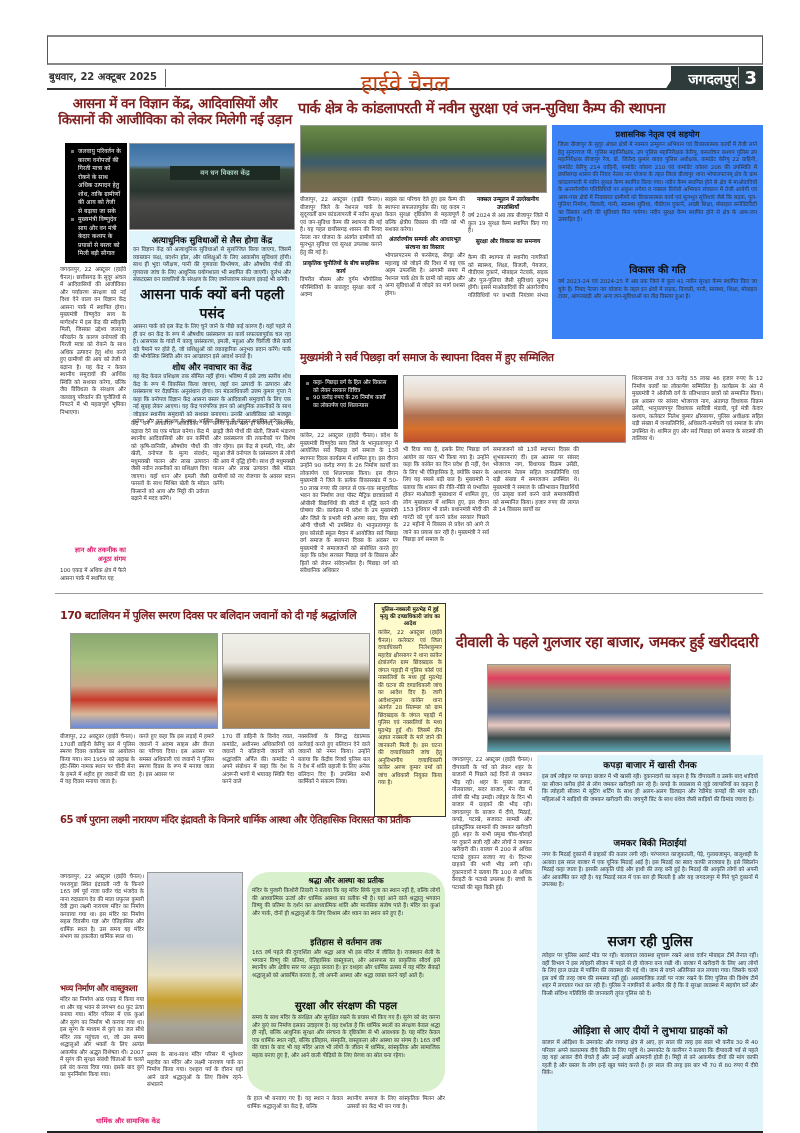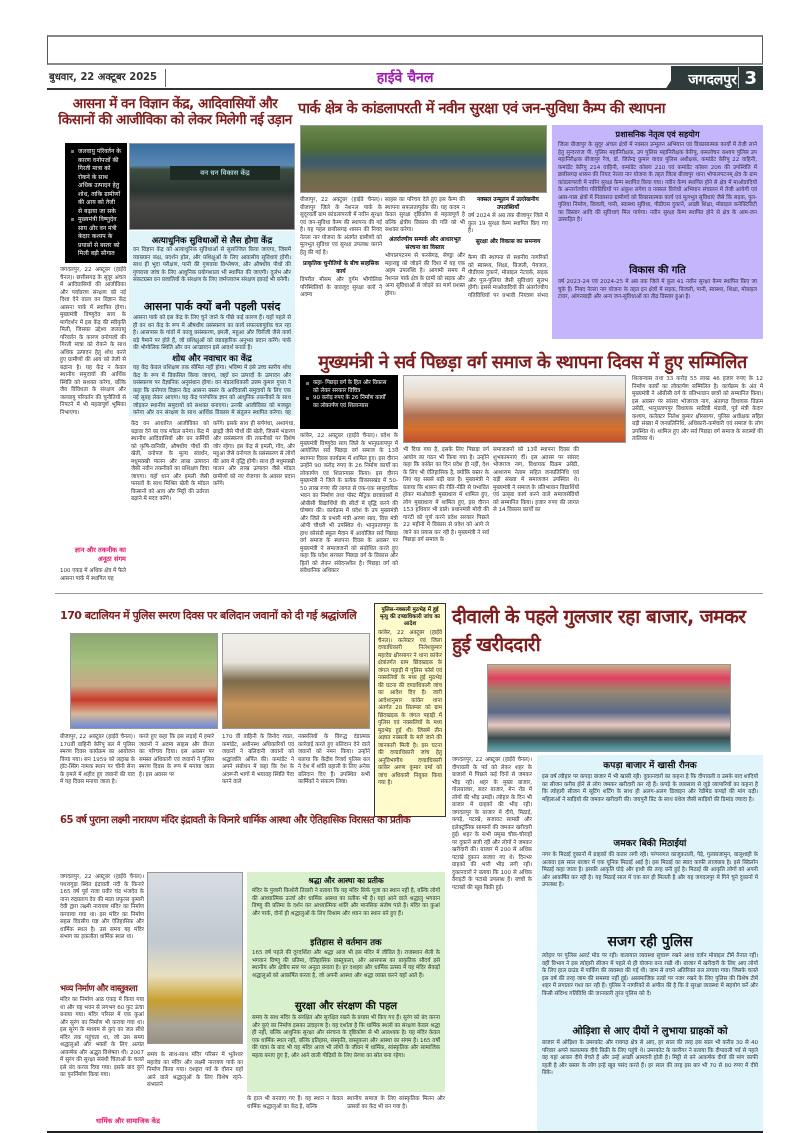--- a/index.html
+++ b/index.html
@@ -1,31 +1,31 @@
 <!DOCTYPE html>
 <html><head>
 <meta charset="utf-8">
 <style>
   * { box-sizing: border-box; margin: 0; padding: 0; }
   body { width: 800px; height: 1133px; background: #fff; font-family: "DejaVu Sans", sans-serif; position: relative; overflow: hidden; color: #111; }
   .abs { position: absolute; }
   .topbox { left: 47px; top: 35px; width: 716px; height: 30px; border: 1px solid #555; border-top: 2px solid #888; border-bottom: 2px solid #888; }
   .masthead { left: 47px; top: 66px; width: 716px; height: 24px; border-bottom: 2px solid #333; }
   .mh-date { left: 2px; top: 3px; font-size: 10px; font-weight: bold; color: #333; padding-right: 8px; border-right: 1px solid #666; height: 18px; line-height: 16px; }
-  .mh-title { left: 0; width: 716px; text-align: center; top: 1px; font-size: 14px; font-weight: bold; color: #a21caf; }
+  .mh-title { left: 0; width: 716px; text-align: center; top: 1px; font-size: 22px; font-weight: normal; color: #c2410c; }
   .mh-dark { right: 0; top: 0; width: 98px; height: 24px; background: #2f3a3a; clip-path: polygon(6px 0, 100% 0, 100% 100%, 0 100%, 6px 60%); }
   .mh-city { right: 26px; top: 3px; font-size: 14px; font-weight: bold; color: #fff; }
   .mh-page { right: 6px; top: 1px; font-size: 18px; font-weight: bold; color: #fff; border-left: 1px solid #ccc; padding-left: 5px; }
   .headline { font-family: "DejaVu Sans", sans-serif; font-weight: bold; color: #7f1d1d; line-height: 1.15; letter-spacing: -0.5px; }
   .txt { font-size: 5.5px; line-height: 7.5px; color: #333; text-align: justify; overflow: hidden; }
   .photo { background: linear-gradient(135deg, #6d7d5a, #3e5535 40%, #8a9a70 70%, #4a5a3a); border: 1px solid #999; }
   .blackbox { background: #000; color: #fff; font-size: 6px; line-height: 8.5px; padding: 4px 6px; }
   .blackbox li { list-style: none; padding-left: 7px; position: relative; }
   .blackbox li::before { content: ""; position: absolute; left: 0; top: 3px; width: 3px; height: 3px; background: #777; }
-  .pinkbox { background: #c4b5fd; }
+  .pinkbox { background: #3b82f6; }
   .bluebox { background: #e0f4fb; }
   .greenbox { background: #d8f0cc; }
   .yellowbox { background: #fffbcc; border: 1px solid #333; }
   .subhead { font-weight: bold; color: #111; text-align: center; }
   .redsub { color: #e0186c; font-weight: bold; text-align: right; font-size: 6.5px; }
   .rule { background: #222; height: 2px; }
 </style>
 </head>
 <body>
 
@@ -48,21 +48,21 @@
   </ul>
 </div>
 
 <div class="abs photo" style="left:129px;top:143px;width:166px;height:87px;background:linear-gradient(180deg,#3a6fa0 0%,#5a88b5 25%,#3d4d40 30%,#2a3530 55%,#4a4a48 70%,#3a3a3a 100%);">
   <div class="abs" style="left:40px;top:22px;width:110px;height:14px;background:#1e2a24;color:#cfe;font-size:7px;text-align:center;line-height:14px;">वन धन विकास केंद्र</div>
 </div>
 
 <div class="abs bluebox" style="left:129px;top:231px;width:166px;height:185px;padding:3px 4px;">
   <div class="subhead" style="font-size:8.5px;color:#111;">अत्याधुनिक सुविधाओं से लैस होगा केंद्र</div>
   <div class="txt" style="height:36px;margin-top:1px;">वन विज्ञान केंद्र को अत्याधुनिक सुविधाओं से सुसज्जित किया जाएगा, जिसमें व्याख्यान कक्ष, प्रदर्शन हॉल, और प्रशिक्षुओं के लिए आवासीय सुविधाएं होंगी। साथ ही भूदा परीक्षण, पानी की गुणवत्ता विश्लेषण, और औषधीय पौधों की गुणवत्ता जांच के लिए आधुनिक प्रयोगशाला भी स्थापित की जाएगी। दुर्लभ और संकटग्रस्त वन प्रजातियों के संरक्षण के लिए जर्मप्लाज्म संरक्षण इकाई भी बनेगी।</div>
-  <div class="subhead" style="font-size:11px;margin-top:16px;">आसना पार्क क्यों बनी पहली पसंद</div>
+  <div class="subhead" style="font-size:14px;margin-top:2px;">आसना पार्क क्यों बनी पहली पसंद</div>
   <div class="txt" style="height:36px;margin-top:1px;">आसना पार्क को इस केंद्र के लिए चुने जाने के पीछे कई कारण हैं। यहाँ पहले से ही वन धन केंद्र के रूप में औषधीय प्रसंस्करण का कार्य सफलतापूर्वक चल रहा है। आसपास के गांवों में काजू प्रसंस्करण, इमली, महुआ और चिरौंजी जैसे कार्य बड़े पैमाने पर होते हैं, जो प्रशिक्षुओं को व्यावहारिक अनुभव प्रदान करेंगे। पार्क की भौगोलिक स्थिति और वन आच्छादन इसे आदर्श बनाते हैं।</div>
   <div class="subhead" style="font-size:8.5px;margin-top:2px;">शोध और नवाचार का केंद्र</div>
   <div class="txt" style="height:52px;margin-top:1px;">यह केंद्र केवल प्रशिक्षण तक सीमित नहीं होगा। भविष्य में इसे उच्च स्तरीय शोध केंद्र के रूप में विकसित किया जाएगा, जहाँ वन उत्पादों के उत्पादन और प्रसंस्करण पर वैज्ञानिक अनुसंधान होगा। वन मंडलाधिकारी उत्तम कुमार गुप्ता ने कहा कि वनोपज विज्ञान केंद्र आसना बस्तर के आदिवासी समुदायों के लिए एक नई सुबह लेकर आएगा। यह केंद्र पारंपरिक ज्ञान को आधुनिक तकनीकों के साथ जोड़कर स्थानीय समुदायों को सशक्त बनाएगा। उनकी आजीविका को मजबूत करेगा और वन संरक्षण के साथ आर्थिक विकास में संतुलन स्थापित करेगा। यह बस्तर को वन संपदा और स्थानीय ज्ञान को वैज्ञानिक दृष्टिकोण से जोड़ने में एक नया इतिहास रचेगा। आने वाला समय बस्तर के लिए आत्मनिर्भरता और समृद्धि का होगा और वनोपज विज्ञान केंद्र इसकी नींव बनेगा।</div>
 </div>
 
 <div class="abs txt" style="left:60px;top:266px;width:66px;height:276px;">जगदलपुर, 22 अक्टूबर (हाईवे चैनल)। छत्तीसगढ़ के सुदूर अंचल में आदिवासियों की आजीविका और पर्यावरण संरक्षण को नई दिशा देने वाला वन विज्ञान केंद्र आसना पार्क में स्थापित होगा। मुख्यमंत्री विष्णुदेव साय के मार्गदर्शन में इस केंद्र की स्वीकृति मिली, जिसका उद्देश्य जलवायु परिवर्तन के कारण वनोपजों की गिरती मात्रा को रोकने के साथ अधिक उत्पादन हेतु शोध करते हुए ग्रामीणों की आय को तेजी से बढ़ाना है। यह केंद्र न केवल स्थानीय समुदायों की आर्थिक स्थिति को सशक्त करेगा, बल्कि जैव विविधता के संरक्षण और जलवायु परिवर्तन की चुनौतियों से निपटने में भी महत्वपूर्ण भूमिका निभाएगा।</div>
 <div class="abs redsub" style="left:60px;top:545px;width:66px;">ज्ञान और तकनीक का अनूठा संगम</div>
 <div class="abs txt" style="left:60px;top:567px;width:66px;height:16px;">100 एकड़ में अधिक क्षेत्र में फैले आसना पार्क में स्थापित यह</div>
 <div class="abs txt" style="left:131px;top:420px;width:78px;height:165px;">केंद्र वन आधारित आजीविका को बढ़ावा देने का एक मॉडल बनेगा। केंद्र में स्थानीय आदिवासियों और वन कर्मियों को कृषि-वानिकी, औषधीय पौधों की खेती, वनोपज के मूल्य संवर्धन, मधुमक्खी पालन और लाख उत्पादन जैसी नवीन तकनीकों का प्रशिक्षण दिया जाएगा। यहाँ धान और इमली जैसी फसलों के साथ मिश्रित खेती के मॉडल किसानों को आय और मिट्टी की उर्वरता बढ़ाने में मदद करेंगे।</div>
 <div class="abs txt" style="left:213px;top:420px;width:82px;height:165px;">करेंगे। इसके साथ ही सर्पगंधा, अश्वगंधा, ब्राह्मी जैसे पौधों की खेती, जिसमें भंडारण और प्रसंस्करण की तकनीकों पर विशेष जोर रहेगा। इस केंद्र से इमली, गोंद, और महुआ जैसे वनोपज के प्रसंस्करण से लोगों की आय में वृद्धि होगी। साथ ही मधुमक्खी पालन और लाख उत्पादन जैसे मॉडल ग्रामीणों को नए रोजगार के अवसर प्रदान करेंगे।</div>
@@ -84,21 +84,21 @@
 <div class="abs subhead" style="left:468px;top:238px;width:80px;font-size:5.8px;line-height:7.5px;">सुरक्षा और विकास का समन्वय</div>
 <div class="abs txt" style="left:468px;top:254px;width:80px;height:44px;">कैम्प की स्थापना से स्थानीय नागरिकों को स्वास्थ्य, शिक्षा, बिजली, पेयजल, पीडीएस दुकानें, मोबाइल नेटवर्क, सड़क और पुल-पुलिया जैसी सुविधाएं सुलभ होंगी। इससे माओवादियों की अंतर्राज्यीय गतिविधियों पर प्रभावी नियंत्रण संभव होगा।</div>
 
 <div class="abs pinkbox" style="left:552px;top:125px;width:211px;height:214px;padding:3px 6px;">
   <div class="subhead" style="font-size:8px;">प्रशासनिक नेतृत्व एवं सहयोग</div>
   <div class="txt" style="height:118px;margin-top:2px;">जिला बीजापुर के सुदूर अंचल क्षेत्रों में नक्सल उन्मूलन अभियान एवं विकासात्मक कार्यों में तेजी लाने हेतु सुन्दरराज पी. पुलिस महानिरीक्षक, उप पुलिस महानिरीक्षक केरिपु, कमलोचन कश्यप पुलिस उप महानिरीक्षक बीजापुर रेंज, डॉ. जितेन्द्र कुमार यादव पुलिस अधीक्षक, कमांडेंट केरिपु 22 वाहिनी, कमांडेंट केरिपु 214 वाहिनी, कमांडेंट कोबरा 210 एवं कमांडेंट कोबरा 206 की उपस्थिति में छत्तीसगढ़ शासन की नियद नेल्ला नार योजना के तहत जिला बीजापुर थाना भोपालपटनम् क्षेत्र के ग्राम कांडलापरती में नवीन सुरक्षा कैम्प स्थापित किया गया। नवीन कैम्प स्थापित होने से क्षेत्र में माओवादियों के अन्तर्राज्यीय गतिविधियों पर अंकुश लगेगा व नक्सल विरोधी अभियान संचालन में तेजी आयेगी एवं आस-पास क्षेत्रों में निवासरत ग्रामीणों को विकासात्मक कार्य एवं मूलभूत सुविधाएं जैसे कि सड़क, पुल-पुलिया निर्माण, बिजली, पानी, स्वास्थ्य सुविधा, पीडीएस दुकानें, अच्छी शिक्षा, मोबाइल कनेक्टिविटी का विस्तार आदि की सुविधाएं मिल पायेगा। नवीन सुरक्षा कैम्प स्थापित होने से क्षेत्र के आम-जन उत्साहित है।</div>
   <div class="subhead" style="font-size:10px;margin-top:3px;">विकास की गति</div>
   <div class="txt" style="height:44px;margin-top:2px;">वर्ष 2023-24 एवं 2024-25 में अब तक जिले में कुल 41 नवीन सुरक्षा कैम्प स्थापित किए जा चुके हैं। नियद नेल्ला नार योजना के तहत इन क्षेत्रों में सड़क, बिजली, पानी, स्वास्थ्य, शिक्षा, मोबाइल टावर, आंगनबाड़ी और अन्य जन-सुविधाओं का तीव्र विस्तार हुआ है।</div>
 </div>
 
-<div class="abs headline" style="left:300px;top:352px;width:465px;font-size:18px;text-align:center;">मुख्यमंत्री ने सर्व पिछड़ा वर्ग समाज के स्थापना दिवस में हुए सम्मिलित</div>
+<div class="abs headline" style="left:300px;top:352px;width:465px;font-size:11px;">मुख्यमंत्री ने सर्व पिछड़ा वर्ग समाज के स्थापना दिवस में हुए सम्मिलित</div>
 
 <div class="abs blackbox" style="left:300px;top:375px;width:98px;height:54px;font-size:5.5px;line-height:7.5px;">
   <ul>
     <li>कहा- पिछड़ा वर्ग के हित और विकास को लेकर सरकार विचित्र</li>
     <li>90 करोड़ रुपए के 26 निर्माण कार्यों का लोकार्पण एवं शिलान्यास</li>
   </ul>
 </div>
 
 <div class="abs photo" style="left:403px;top:375px;width:223px;height:68px;background:linear-gradient(180deg,#f0f0f0 0%,#e8d8c8 30%,#b07050 60%,#d8702a 80%,#c05030 100%);"></div>
 
@@ -117,21 +117,21 @@
 <div class="abs txt" style="left:60px;top:733px;width:75px;height:85px;">बीजापुर, 22 अक्टूबर (हाईवे चैनल)। 170वीं वाहिनी केरिपु बल में पुलिस स्मरण दिवस कार्यक्रम का आयोजन किया गया। सन 1959 को लद्दाख के हॉट-स्प्रिंग नामक स्थान पर चीनी सेना के हमले में शहीद हुए जवानों की याद में यह दिवस मनाया जाता है।</div>
 <div class="abs txt" style="left:139px;top:733px;width:75px;height:85px;">करते हुए कहा कि इस लड़ाई में हमारे जवानों ने अदम्य साहस और वीरता का परिचय दिया। इस अवसर पर समस्त अधिकारी एवं जवानों ने पुलिस स्मरण दिवस के रूप में मनाया जाता है। इस अवसर पर</div>
 <div class="abs txt" style="left:222px;top:733px;width:72px;height:85px;">170 वीं वाहिनी के विनोद रावत, कमांडेंट, अधीनस्थ अधिकारियों एवं जवानों ने बलिदानी जवानों को श्रद्धांजलि अर्पित की। कमांडेंट ने अपने संबोधन में कहा कि देश के अंदरूनी भागों में भयावह स्थिति पैदा करने वाले</div>
 <div class="abs txt" style="left:298px;top:733px;width:72px;height:85px;">नक्सलियों के विरुद्ध दंडात्मक कार्रवाई करते हुए बलिदान देने वाले जवानों को नमन किया। उन्होंने बताया कि केंद्रीय रिजर्व पुलिस बल ने देश में शांति बहाली के लिए अनेक बलिदान दिए हैं। उपस्थित सभी कार्मिकों ने संकल्प लिया।</div>
 
 <div class="abs yellowbox" style="left:374px;top:603px;width:72px;height:214px;padding:2px 3px;">
   <div class="subhead" style="font-size:5.5px;line-height:7px;">पुलिस-नक्सली मुठभेड़ में हुई मृत्यु की दण्डाधिकारी जांच का आदेश</div>
   <div class="txt" style="height:180px;margin-top:2px;">कांकेर, 22 अक्टूबर (हाईवे चैनल)। कलेक्टर एवं जिला दण्डाधिकारी निलेशकुमार महादेव क्षीरसागर ने थाना कांकेर क्षेत्रांतर्गत ग्राम छिंदखड़क के जंगल पहाड़ी में पुलिस फोर्स एवं नक्सलियों के मध्य हुई मुठभेड़ की घटना की दण्डाधिकारी जांच का आदेश दिए हैं। जारी आदेशानुसार कांकेर थाना अंतर्गत 28 सितम्बर को ग्राम छिंदखड़क के जंगल पहाड़ी में पुलिस एवं नक्सलियों के मध्य मुठभेड़ हुई थी। जिसमें तीन अज्ञात नक्सली के मारे जाने की जानकारी मिली है। इस घटना की दण्डाधिकारी जांच हेतु अनुविभागीय दण्डाधिकारी कांकेर अरुण कुमार वर्मा को जांच अधिकारी नियुक्त किया गया है।</div>
 </div>
 
-<div class="abs headline" style="left:452px;top:602px;width:310px;font-size:19px;line-height:28px;">दीवाली के पहले गुलजार रहा बाजार, जमकर हुई खरीददारी</div>
+<div class="abs headline" style="left:452px;top:628px;width:310px;font-size:15px;text-align:center;line-height:28px;">दीवाली के पहले गुलजार रहा बाजार, जमकर हुई खरीददारी</div>
 
 <div class="abs photo" style="left:487px;top:664px;width:244px;height:88px;background:linear-gradient(180deg,#c8b088 0%,#e04060 15%,#9a8870 30%,#5a6a8a 55%,#e8c8c0 70%,#3a4a4a 85%,#60a8b8 100%);"></div>
 
 <div class="abs txt" style="left:452px;top:756px;width:80px;height:370px;">जगदलपुर, 22 अक्टूबर (हाईवे चैनल)। दीपावली के पर्व को लेकर शहर के बाजारों में पिछले कई दिनों से जमकर भीड़ रही। शहर के मुख्य बाजार, गोलबाजार, सदर बाजार, मेन रोड में लोगों की भीड़ उमड़ी। त्योहार के दिन भी बाजार में ग्राहकों की भीड़ रही। जगदलपुर के बाजार में दीये, मिठाई, कपड़े, पटाखे, सजावट सामग्री और इलेक्ट्रॉनिक सामानों की जमकर खरीदारी हुई। शहर के सभी प्रमुख चौक-चौराहों पर दुकानें सजी रहीं और लोगों ने जमकर खरीदारी की। बाजार में 200 से अधिक पटाखे दुकान सजाए गए थे। दिनभर ग्राहकों की भारी भीड़ लगी रही। दुकानदारों ने बताया कि 100 से अधिक वैराइटी के पटाखे उपलब्ध हैं। बच्चों के पटाखों की खूब बिक्री हुई।</div>
 
 <div class="abs bluebox" style="left:537px;top:755px;width:226px;height:376px;padding:3px 5px;">
   <div class="subhead" style="font-size:9px;">कपड़ा बाजार में खासी रौनक</div>
   <div class="txt" style="height:60px;margin-top:2px;">इस वर्ष त्यौहार पर कपड़ा बाजार में भी खासी रही। दुकानदारों का कहना है कि दीपावली व उसके बाद शादियों का सीजन करीब होने से लोग जमकर खरीदारी कर रहे हैं। कपड़े के व्यवसाय से जुड़े व्यापारियों का कहना है कि त्योहारी सीजन में सूटिंग शर्टिंग के साथ ही अलग-अलग डिजाइन और रेडीमेड कपड़ों की मांग बढ़ी। महिलाओं ने साड़ियों की जमकर खरीदारी की। जयपुरी प्रिंट के साथ बंधेज जैसी साड़ियों की डिमांड ज्यादा है।</div>
   <div class="subhead" style="font-size:9px;margin-top:3px;">जमकर बिकी मिठाईयां</div>
   <div class="txt" style="height:60px;margin-top:2px;">नगर के मिठाई दुकानों में ग्राहकों की कतार लगी रही। परंपरागत काजूकतली, पेड़े, गुलाबजामुन, बालूशाही के अलावा इस साल बाजार में एक यूनिक मिठाई आई है। इस मिठाई का स्वाद काफी लाजवाब है। इसे क्विलॉन मिठाई कहा जाता है। इसकी आकृति घोड़े और हाथी की तरह बनी हुई है। मिठाई की आकृति लोगों को अपनी ओर आकर्षित कर रही है। यह मिठाई साल में एक बार ही मिलती है और यह जगदलपुर में गिने चुने दुकानों में उपलब्ध है।</div>
@@ -144,21 +144,21 @@
 <div class="abs headline" style="left:60px;top:814px;width:386px;font-size:10px;">65 वर्ष पुराना लक्ष्मी नारायण मंदिर इंद्रावती के किनारे धार्मिक आस्था और ऐतिहासिक विरासत का प्रतीक</div>
 
 <div class="abs txt" style="left:60px;top:873px;width:84px;height:110px;">जगदलपुर, 22 अक्टूबर (हाईवे चैनल)। पथरागुड़ा स्थित इंद्रावती नदी के किनारे 165 वर्ष पूर्व राजा प्रवीर चंद्र भंजदेव के नाना रुद्रप्रताप देव की माता प्रफुल्ल कुमारी देवी द्वारा लक्ष्मी नारायण मंदिर का निर्माण करवाया गया था। इस मंदिर का निर्माण सहस्र दिवसीय यज्ञ और ऐतिहासिक और धार्मिक स्थल है। उस समय यह मंदिर संभाग का इकलौता धार्मिक स्थल था।</div>
 <div class="abs headline" style="left:60px;top:984px;width:100px;font-size:8.5px;">भव्य निर्माण और वास्तुकला</div>
 <div class="abs txt" style="left:60px;top:996px;width:84px;height:120px;">मंदिर का निर्माण आठ एकड़ में किया गया था और यह भवन से लगभग 60 फुट ऊंचा बनाया गया। मंदिर परिसर में एक कुआं और सुरंग का निर्माण भी कराया गया था। इस सुरंग के माध्यम से कुएं का जल सीधे मंदिर तक पहुंचता था, जो उस समय श्रद्धालुओं और भक्तों के लिए अत्यंत आकर्षक और अद्भुत विशेषता थी। 2007 में सुरंग की सुरक्षा संबंधी चिंताओं के चलते इसे बंद करवा दिया गया। इसके बाद कुएं का पुनर्निर्माण किया गया।</div>
 <div class="abs redsub" style="left:60px;top:1116px;width:100px;">धार्मिक और सामाजिक केंद्र</div>
 
 <div class="abs photo" style="left:147px;top:872px;width:96px;height:172px;background:linear-gradient(180deg,#d8dde4 0%,#c0c8d0 40%,#e8e0c0 60%,#c8a030 75%,#a8a49a 90%,#988f80 100%);"></div>
 <div class="abs txt" style="left:147px;top:1051px;width:96px;height:40px;">समय के साथ-साथ मंदिर परिसर में भूतेश्वर महादेव का मंदिर और लक्ष्मी नारायण पार्क का निर्माण किया गया। दशहरा पर्व के दौरान यहाँ आने वाले श्रद्धालुओं के लिए विशेष रहने-संभालने</div>
 
-<div class="abs greenbox" style="left:247px;top:872px;width:198px;height:220px;padding:3px 5px;">
+<div class="abs greenbox" style="left:247px;top:872px;width:198px;height:220px;padding:3px 5px;border-radius:22px;">
   <div class="subhead" style="font-size:7.5px;">श्रद्धा और आस्था का प्रतीक</div>
   <div class="txt" style="height:46px;margin-top:2px;">मंदिर के पुजारी किशोरी तिवारी ने बताया कि यह मंदिर सिर्फ पूजा का स्थान नहीं है, बल्कि लोगों की आध्यात्मिक ऊर्जा और धार्मिक आस्था का प्रतीक भी है। यहां आने वाले श्रद्धालु भगवान विष्णु की प्रतिमा के दर्शन कर आध्यात्मिक शांति और मानसिक संतोष पाते हैं। मंदिर का कुआं और पार्क, दोनों ही श्रद्धालुओं के लिए विश्राम और ध्यान का स्थान बने हुए हैं।</div>
   <div class="subhead" style="font-size:8.5px;margin-top:3px;">इतिहास से वर्तमान तक</div>
   <div class="txt" style="height:46px;margin-top:2px;">165 वर्ष पहले की दूरदर्शिता और श्रद्धा आज भी इस मंदिर में जीवित है। राजस्थान शैली के भगवान विष्णु की प्रतिमा, ऐतिहासिक वास्तुकला, और आसपास का प्राकृतिक सौंदर्य इसे स्थानीय और क्षेत्रीय स्तर पर अनूठा बनाता है। हर दशहरा और धार्मिक उत्सव में यह मंदिर सैकड़ों श्रद्धालुओं को आकर्षित करता है, जो अपनी आस्था और श्रद्धा व्यक्त करने यहाँ आते हैं।</div>
   <div class="subhead" style="font-size:10px;margin-top:3px;">सुरक्षा और संरक्षण की पहल</div>
   <div class="txt" style="height:54px;margin-top:2px;">समय के साथ मंदिर के संरक्षित और सुरक्षित रखने के प्रयास भी किए गए हैं। सुरंग को बंद करना और कुएं का निर्माण इसका उदाहरण है। यह दर्शाता है कि धार्मिक स्थलों का संरक्षण केवल श्रद्धा ही नहीं, बल्कि आधुनिक सुरक्षा और संरचना के दृष्टिकोण से भी आवश्यक है। यह मंदिर केवल एक धार्मिक स्थल नहीं, बल्कि इतिहास, संस्कृति, वास्तुकला और आस्था का संगम है। 165 वर्षों की यात्रा के बाद भी यह मंदिर आज भी लोगों के जीवन में धार्मिक, सांस्कृतिक और सामाजिक महत्व बनाए हुए है, और आने वाली पीढ़ियों के लिए प्रेरणा का स्रोत बना रहेगा।</div>
 </div>
 
 <div class="abs txt" style="left:247px;top:1095px;width:96px;height:16px;">के हाल भी बनवाए गए हैं। यह स्थान न केवल धार्मिक श्रद्धालुओं का केंद्र है, बल्कि</div>
 <div class="abs txt" style="left:347px;top:1095px;width:98px;height:16px;">स्थानीय समाज के लिए सांस्कृतिक मिलन और उत्सवों का केंद्र भी बन गया है।</div>

